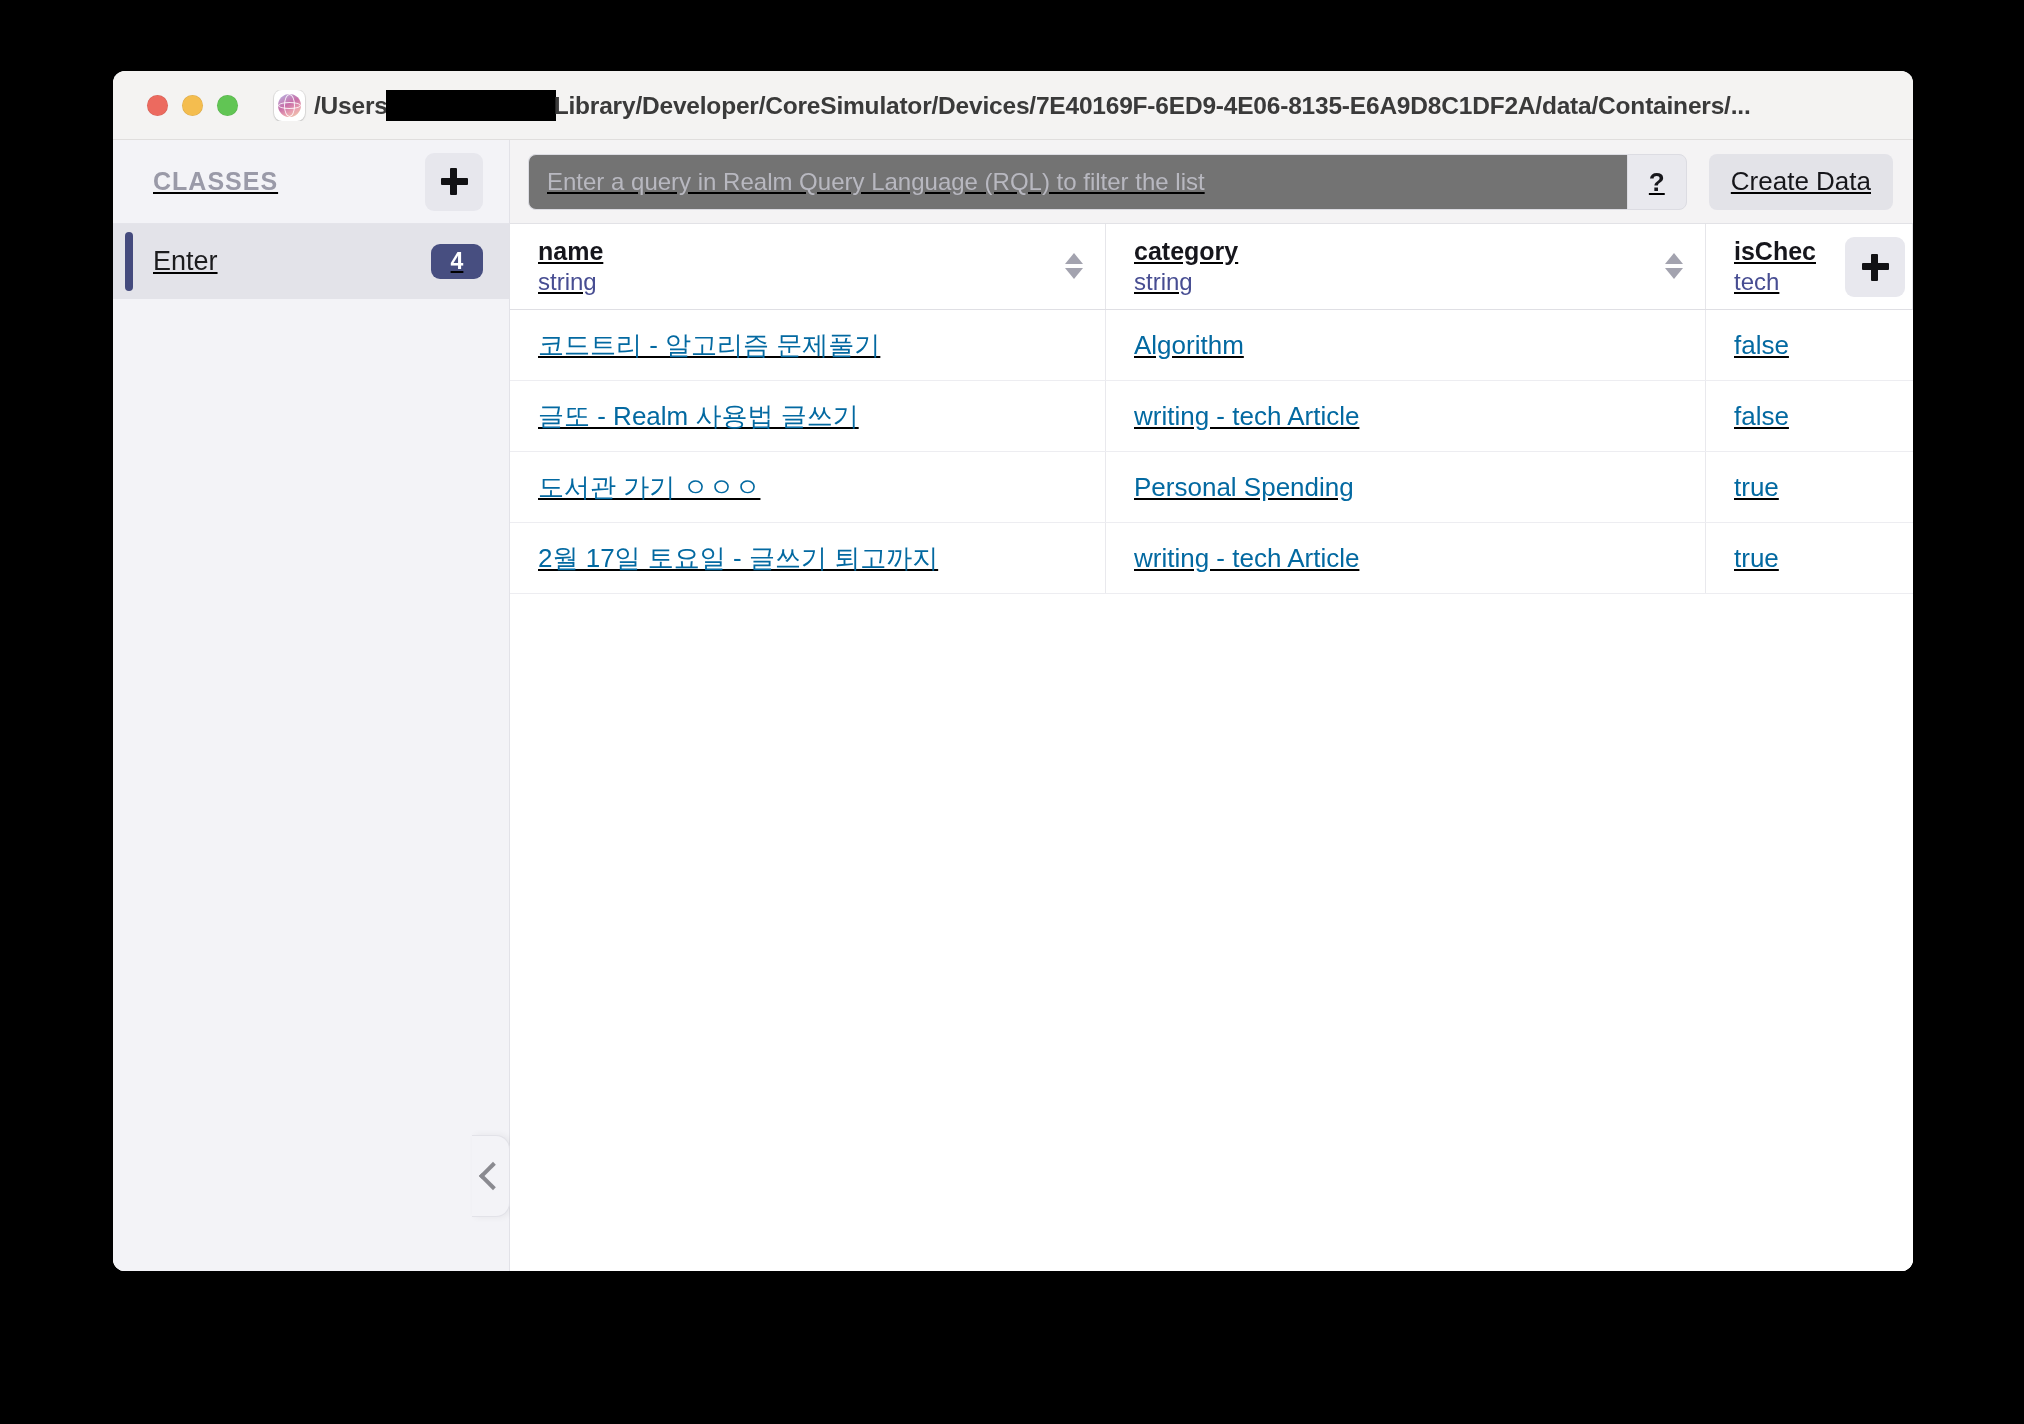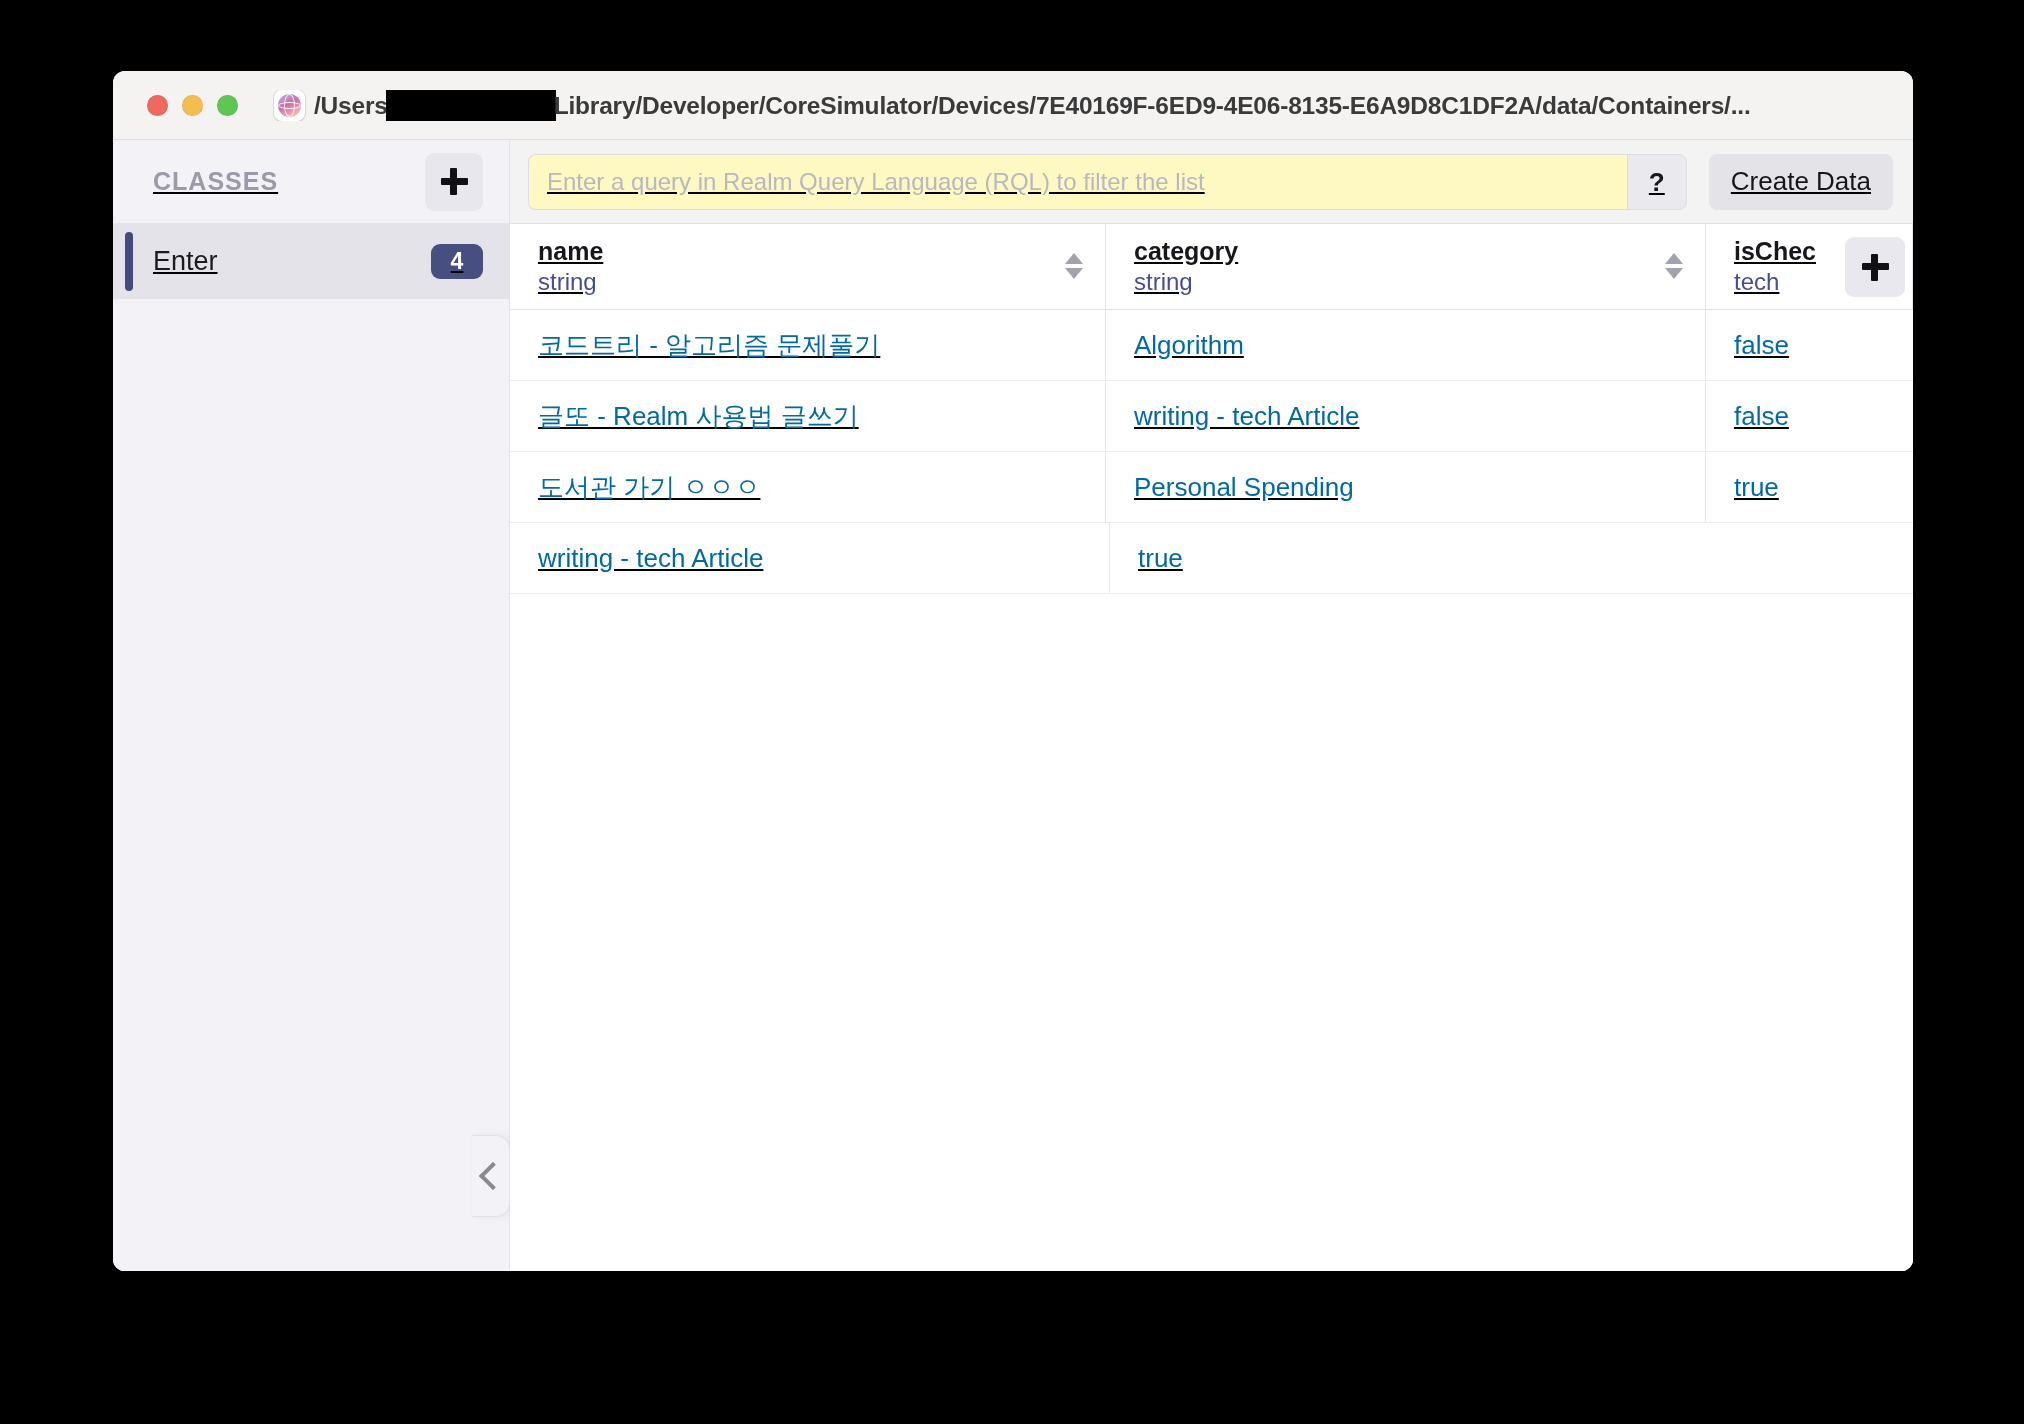--- a/index.html
+++ b/index.html
@@ -258,21 +258,21 @@
     display: flex;
     align-items: stretch;
     height: 56px;
     min-width: 0;
   }
   .query-input {
     flex: 1 1 auto;
     border: 1px solid #dcdce2;
     border-right: none;
     border-radius: 8px 0 0 8px;
-    background: #fef9c3;
+    background: #737373;
     padding: 0 18px;
     font-size: 24px;
     color: #2a2a2e;
     font-family: "Liberation Sans", sans-serif;
     outline: none;
     min-width: 0;
   }
   .query-input::placeholder { color: #b8b8c0; }
   .help-btn {
     width: 60px;
@@ -510,20 +510,21 @@
           <div class="td col-name">글또 - Realm 사용법 글쓰기</div>
           <div class="td col-category">writing - tech Article</div>
           <div class="td col-bool">false</div>
         </div>
         <div class="trow">
           <div class="td col-name">도서관 가기 ㅇㅇㅇ</div>
           <div class="td col-category">Personal Spending</div>
           <div class="td col-bool">true</div>
         </div>
         <div class="trow">
+          <div class="td col-name">2월 17일 토요일 - 글쓰기 퇴고까지</div>
           <div class="td col-category">writing - tech Article</div>
           <div class="td col-bool">true</div>
         </div>
 
       </div>
     </div>
   </div>
 </div>
 
 </body></html>

